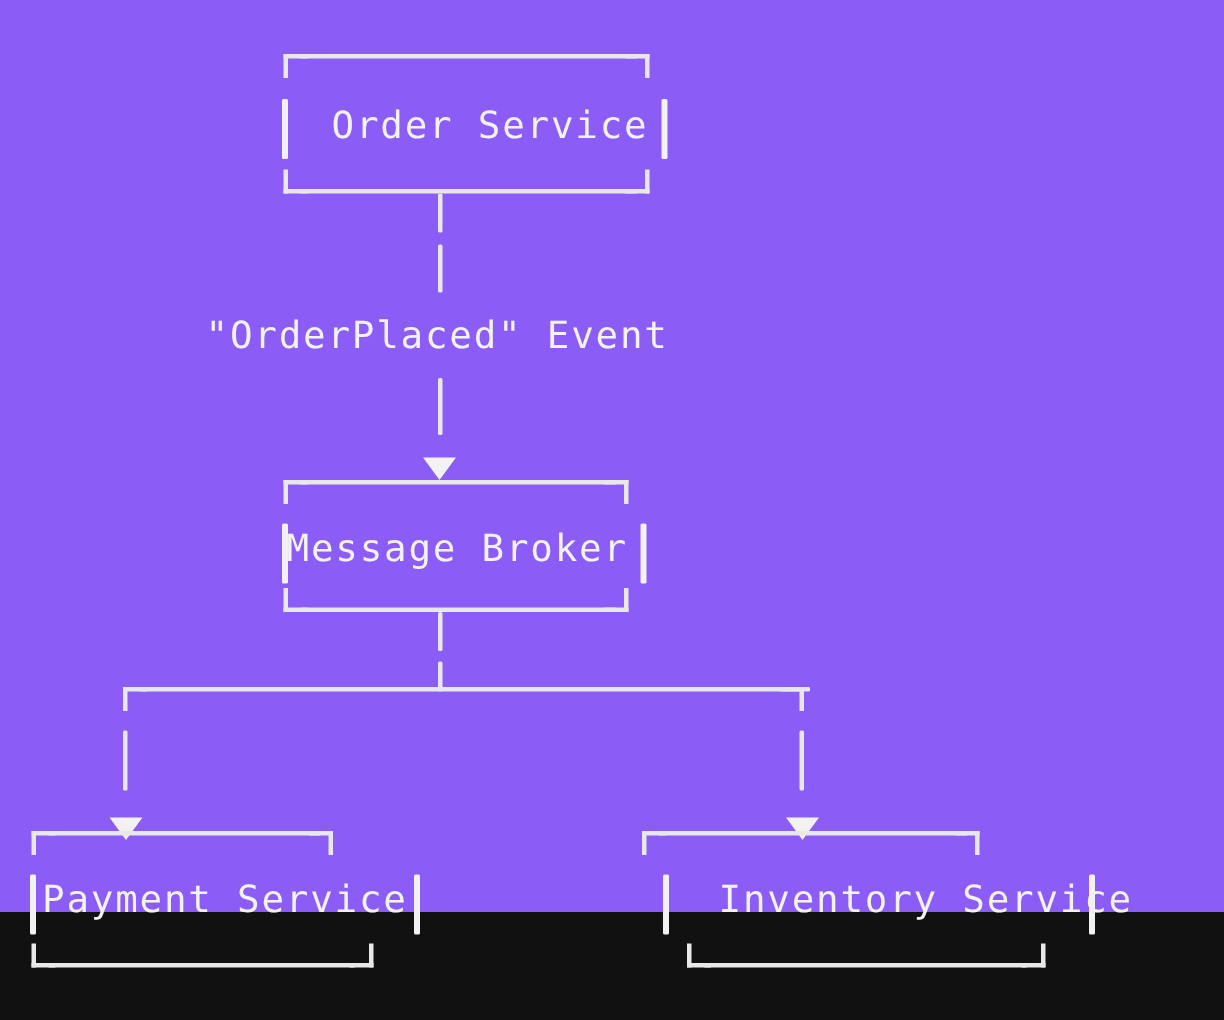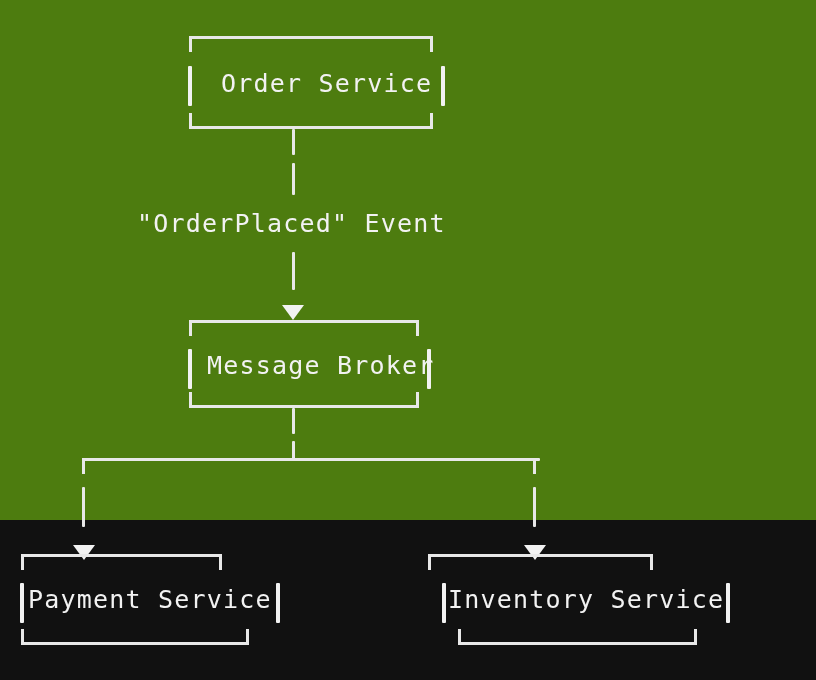--- a/index.html
+++ b/index.html
@@ -11,22 +11,22 @@
     width: 816px;
     height: 680px;
     background: #111111;
     font-family: "DejaVu Sans Mono", "Liberation Mono", monospace;
     overflow: hidden;
   }
 
   #diagram {
     position: relative;
     width: 816px;
-    height: 520px;
-    background: #4d7c0f;
+    height: 608px;
+    background: #8b5cf6;
   }
 
   
   .hline {
     position: absolute;
     height: 3px;
     background: #e8e8e8;
     border-radius: 1px;
   }
   .vline {
@@ -111,21 +111,21 @@
     <div class="hline" style="left:200px; top:320px; width:211px;"></div>
     <div class="corner tr" style="left:403px; top:320px; width:16px; height:16px;"></div>
 
     <div class="vbar" style="left:188px; top:349px; height:40px;"></div>
     <div class="vbar" style="left:427px; top:349px; height:40px;"></div>
 
     <div class="corner bl" style="left:189px; top:392px; width:16px; height:16px;"></div>
     <div class="hline" style="left:200px; top:405px; width:211px;"></div>
     <div class="corner br" style="left:403px; top:392px; width:16px; height:16px;"></div>
 
-    <div class="label node-label" style="left:207px; top:353px;">Message Broker</div>
+    <div class="label node-label" style="left:191px; top:353px;">Message Broker</div>
   </div>
 
   <div>
     <div class="vline" style="left:292px; top:408px; height:26px;"></div>
     <div class="vline" style="left:292px; top:441px; height:20px;"></div>
 
     <div class="corner tl" style="left:82px;  top:458px; width:16px; height:16px;"></div>
     <div class="hline" style="left:93px;  top:458px; width:447px;"></div>
     <div class="corner tr" style="left:520px; top:458px; width:16px; height:16px;"></div>
 
@@ -156,16 +156,16 @@
     <div class="hline" style="left:439px; top:554px; width:206px;"></div>
     <div class="corner tr" style="left:637px; top:554px; width:16px; height:16px;"></div>
 
     <div class="vbar" style="left:442px; top:583px; height:40px;"></div>
     <div class="vbar" style="left:726px; top:583px; height:40px;"></div>
 
     <div class="corner bl" style="left:458px; top:629px; width:16px; height:16px;"></div>
     <div class="hline" style="left:469px; top:642px; width:216px;"></div>
     <div class="corner br" style="left:681px; top:629px; width:16px; height:16px;"></div>
 
-    <div class="label node-label" style="left:448px; top:587px;">Inventory Service</div>
+    <div class="label node-label" style="left:479px; top:587px;">Inventory Service</div>
   </div>
 
 </div>
 
 </body></html>

